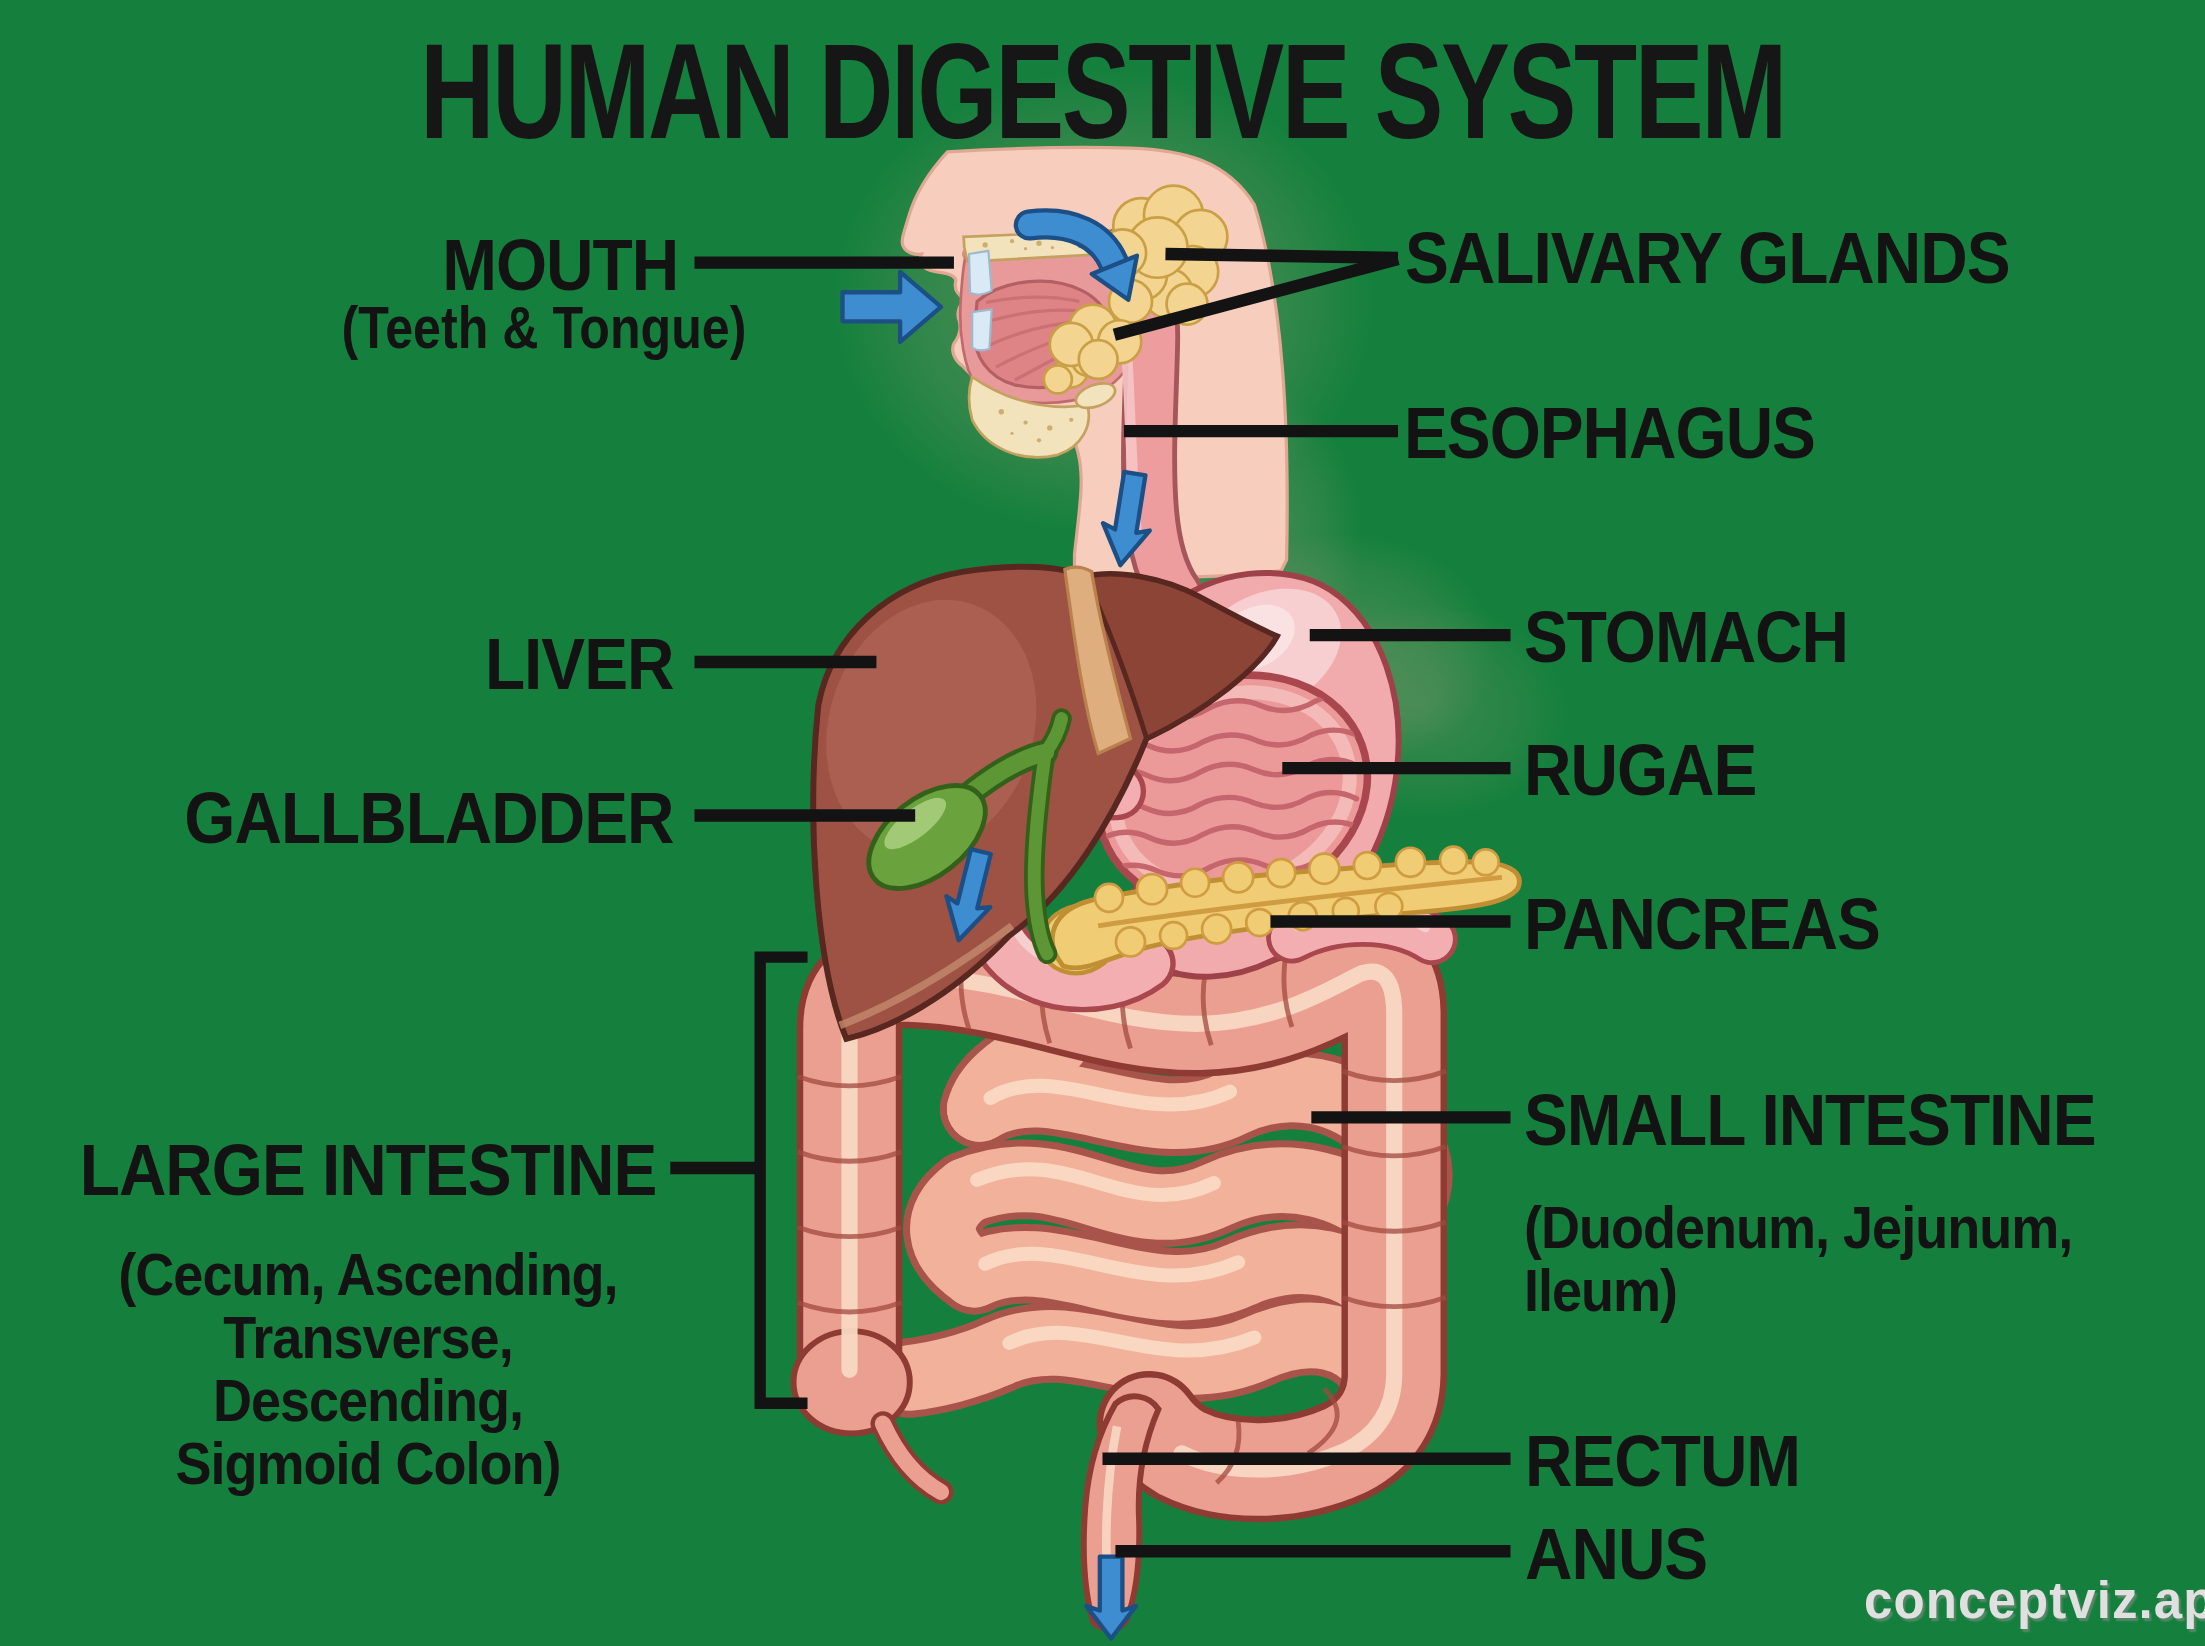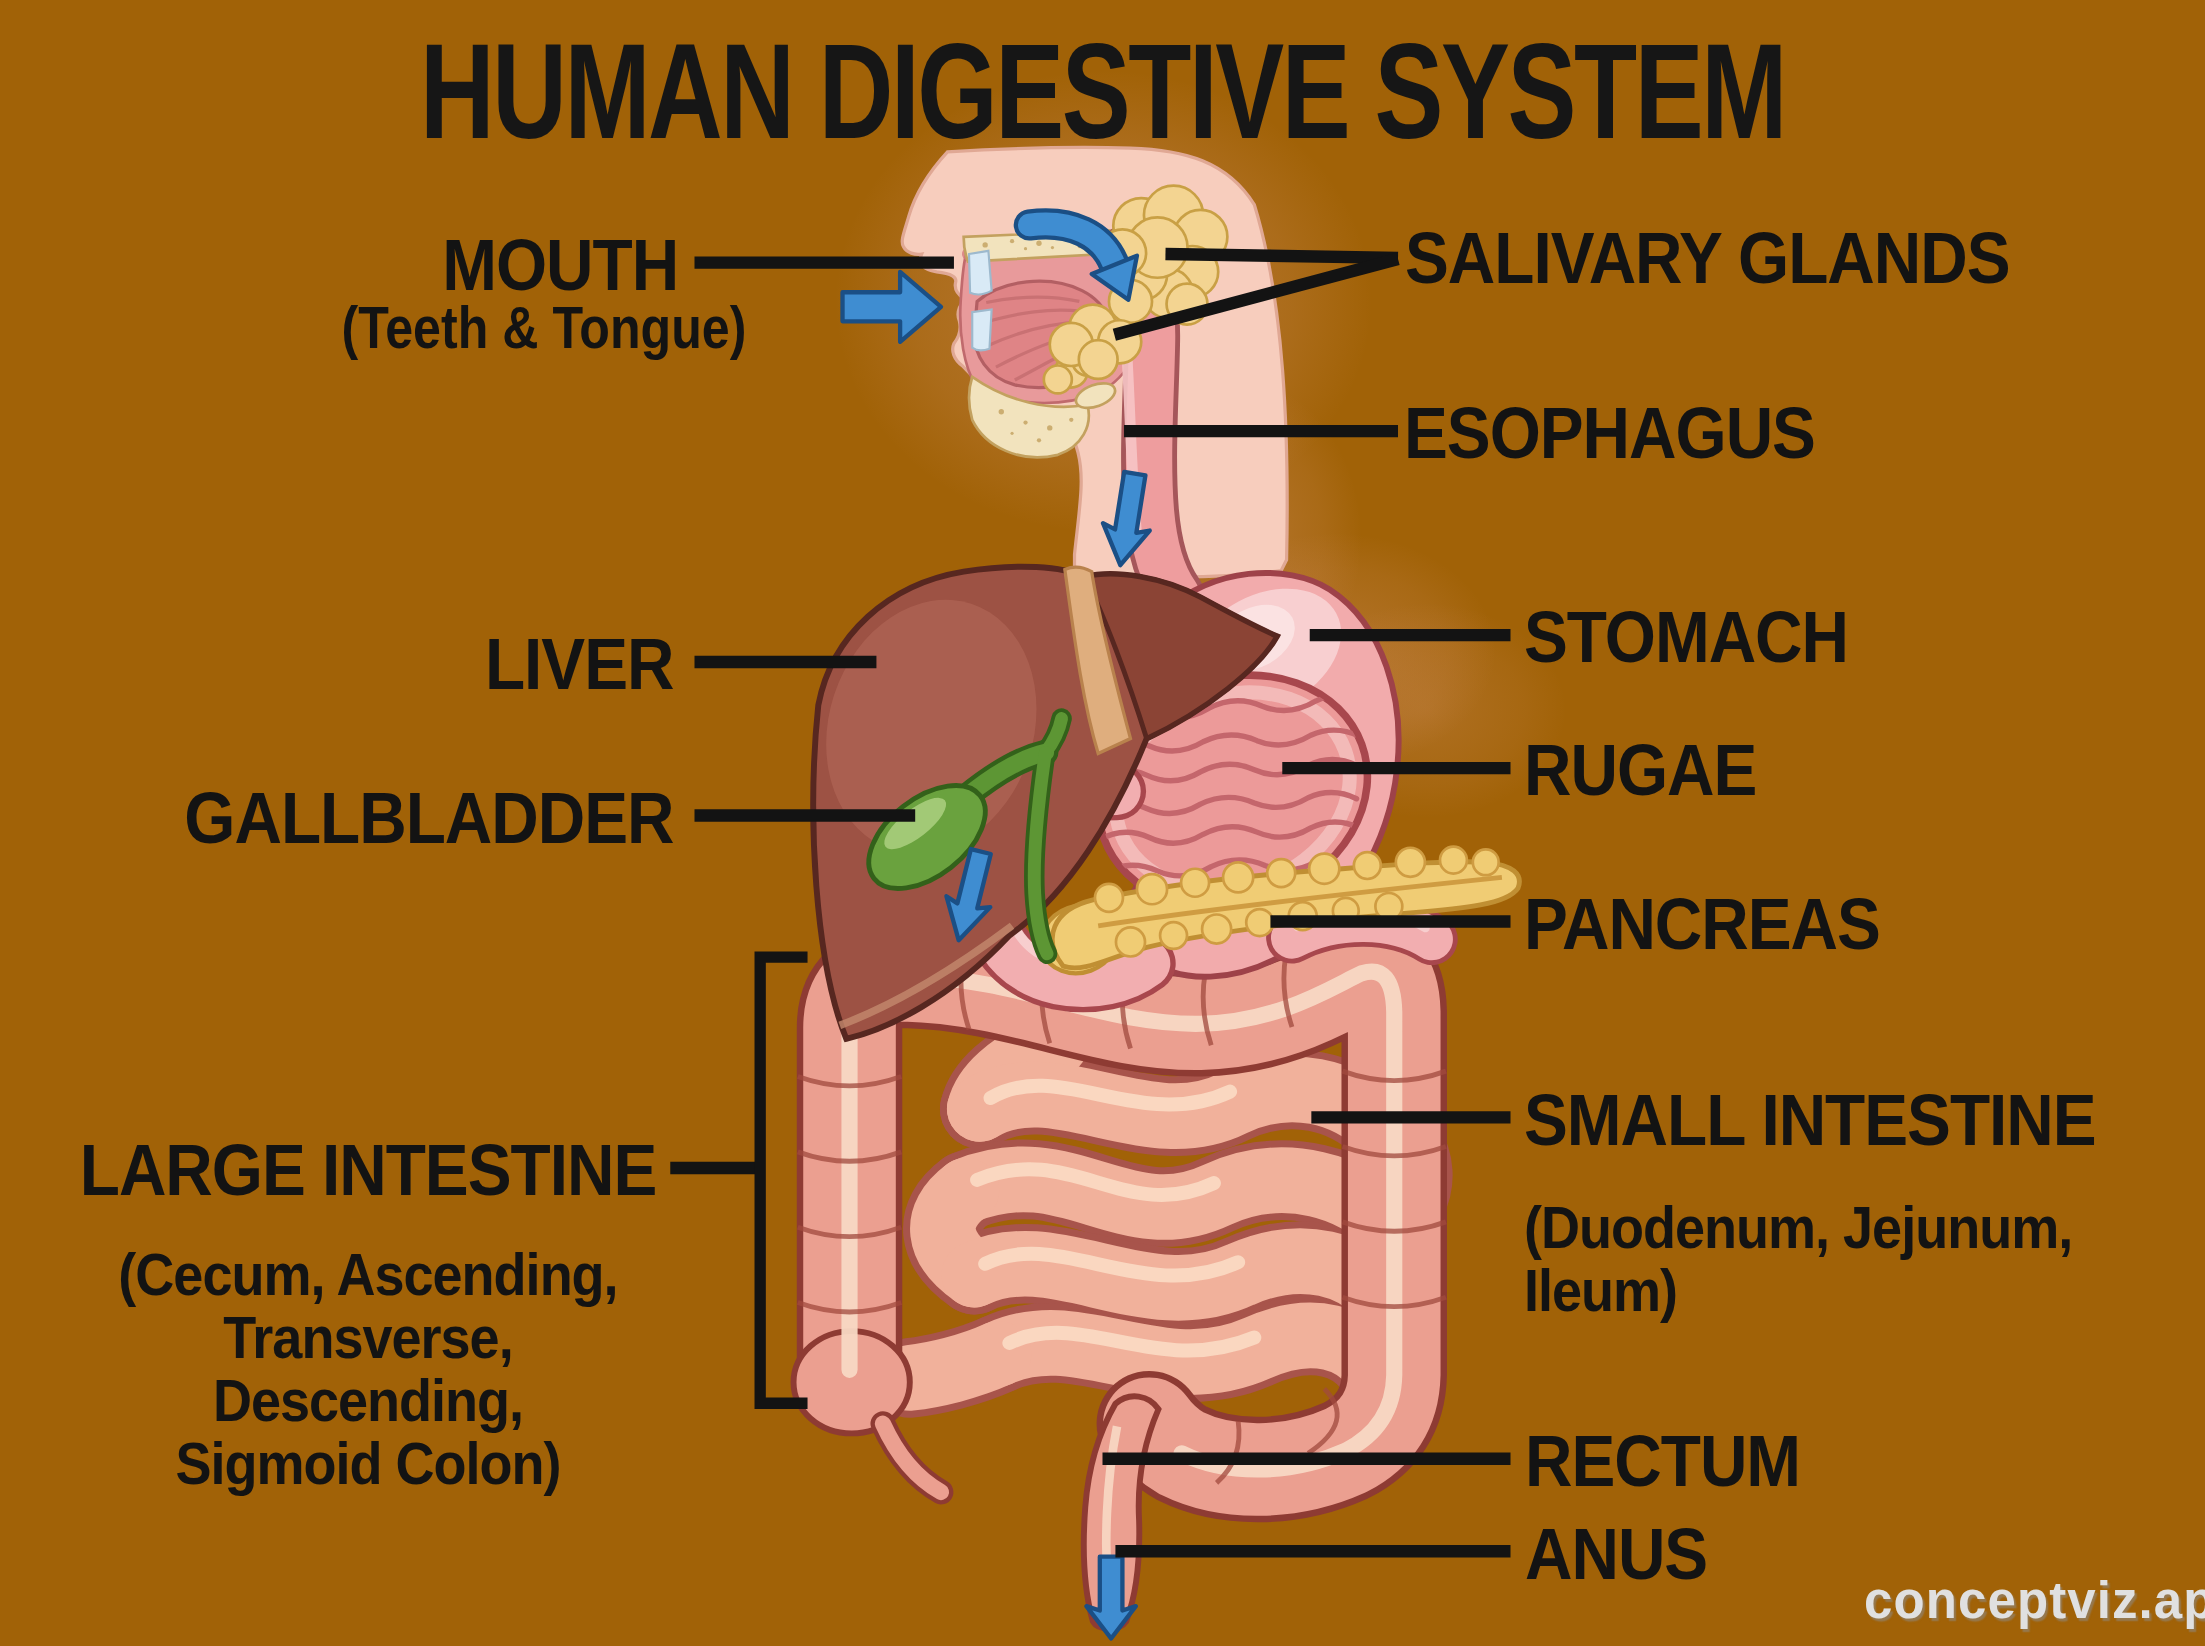--- a/index.html
+++ b/index.html
@@ -1,16 +1,16 @@
 <!DOCTYPE html>
 <html style="font-size:8.6px"><head>
 <meta charset="utf-8">
 <style>
   html,body{margin:0;padding:0;background:#ffffff;}
-  #stage{position:relative;width:2205px;height:1646px;background:#a16207;overflow:hidden;
+  #stage{position:relative;width:2205px;height:1646px;background:#15803d;overflow:hidden;
          font-family:"Liberation Sans",sans-serif;}
   svg{position:absolute;left:0;top:0;}
   .lbl{position:absolute;font-weight:bold;color:#131313;white-space:nowrap;line-height:1;
        font-size:73px;letter-spacing:-1.1px;}
   .lbl.rt{transform:scaleX(.9);transform-origin:right center;text-align:right;}
   .lbl.lf{transform:scaleX(.9);transform-origin:left center;text-align:left;}
   .sub{font-size:60px;font-weight:bold;color:#131313;line-height:63px;letter-spacing:-1.1px;}
   #title{position:absolute;left:0;top:13px;width:2205px;text-align:center;font-weight:bold;
          font-size:136px;color:#161616;letter-spacing:-3.2px;transform:scaleX(.76);transform-origin:center top;}
   #mouth-detail{position:absolute;left:221px;top:299px;width:646px;text-align:center;

